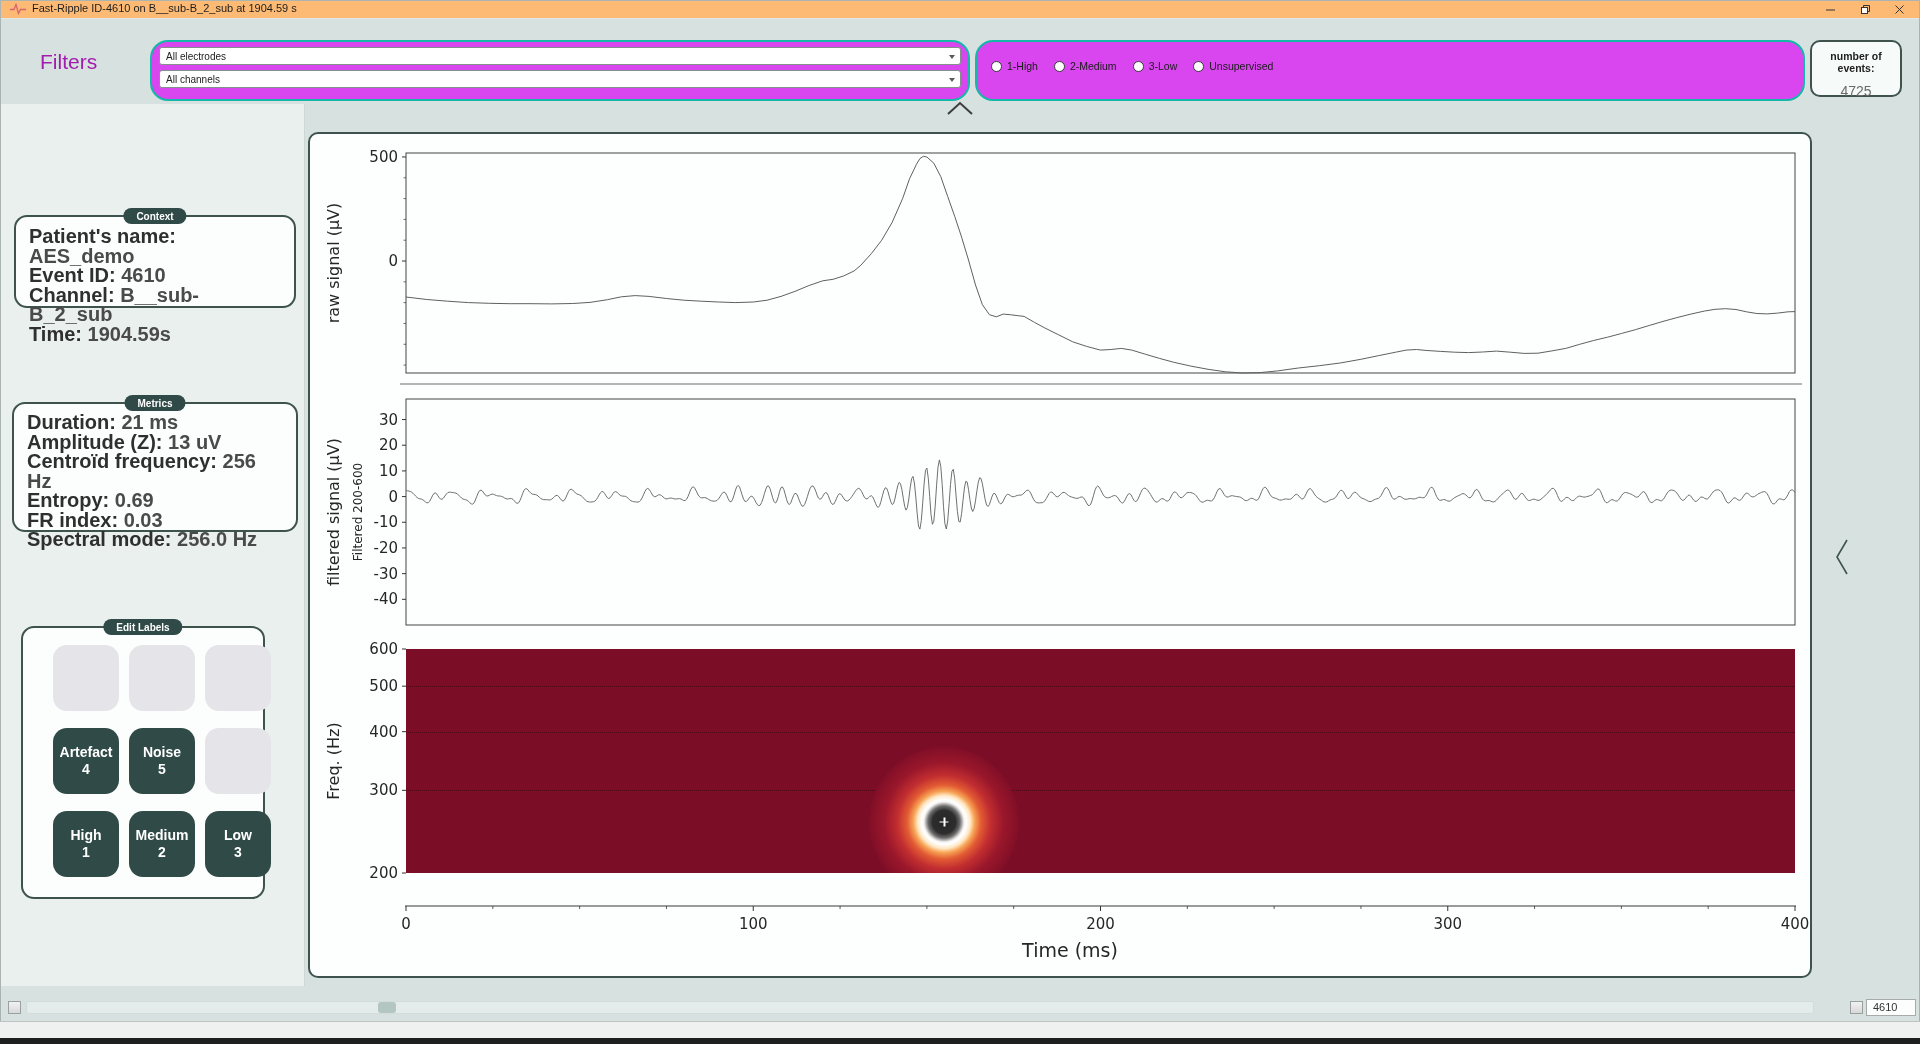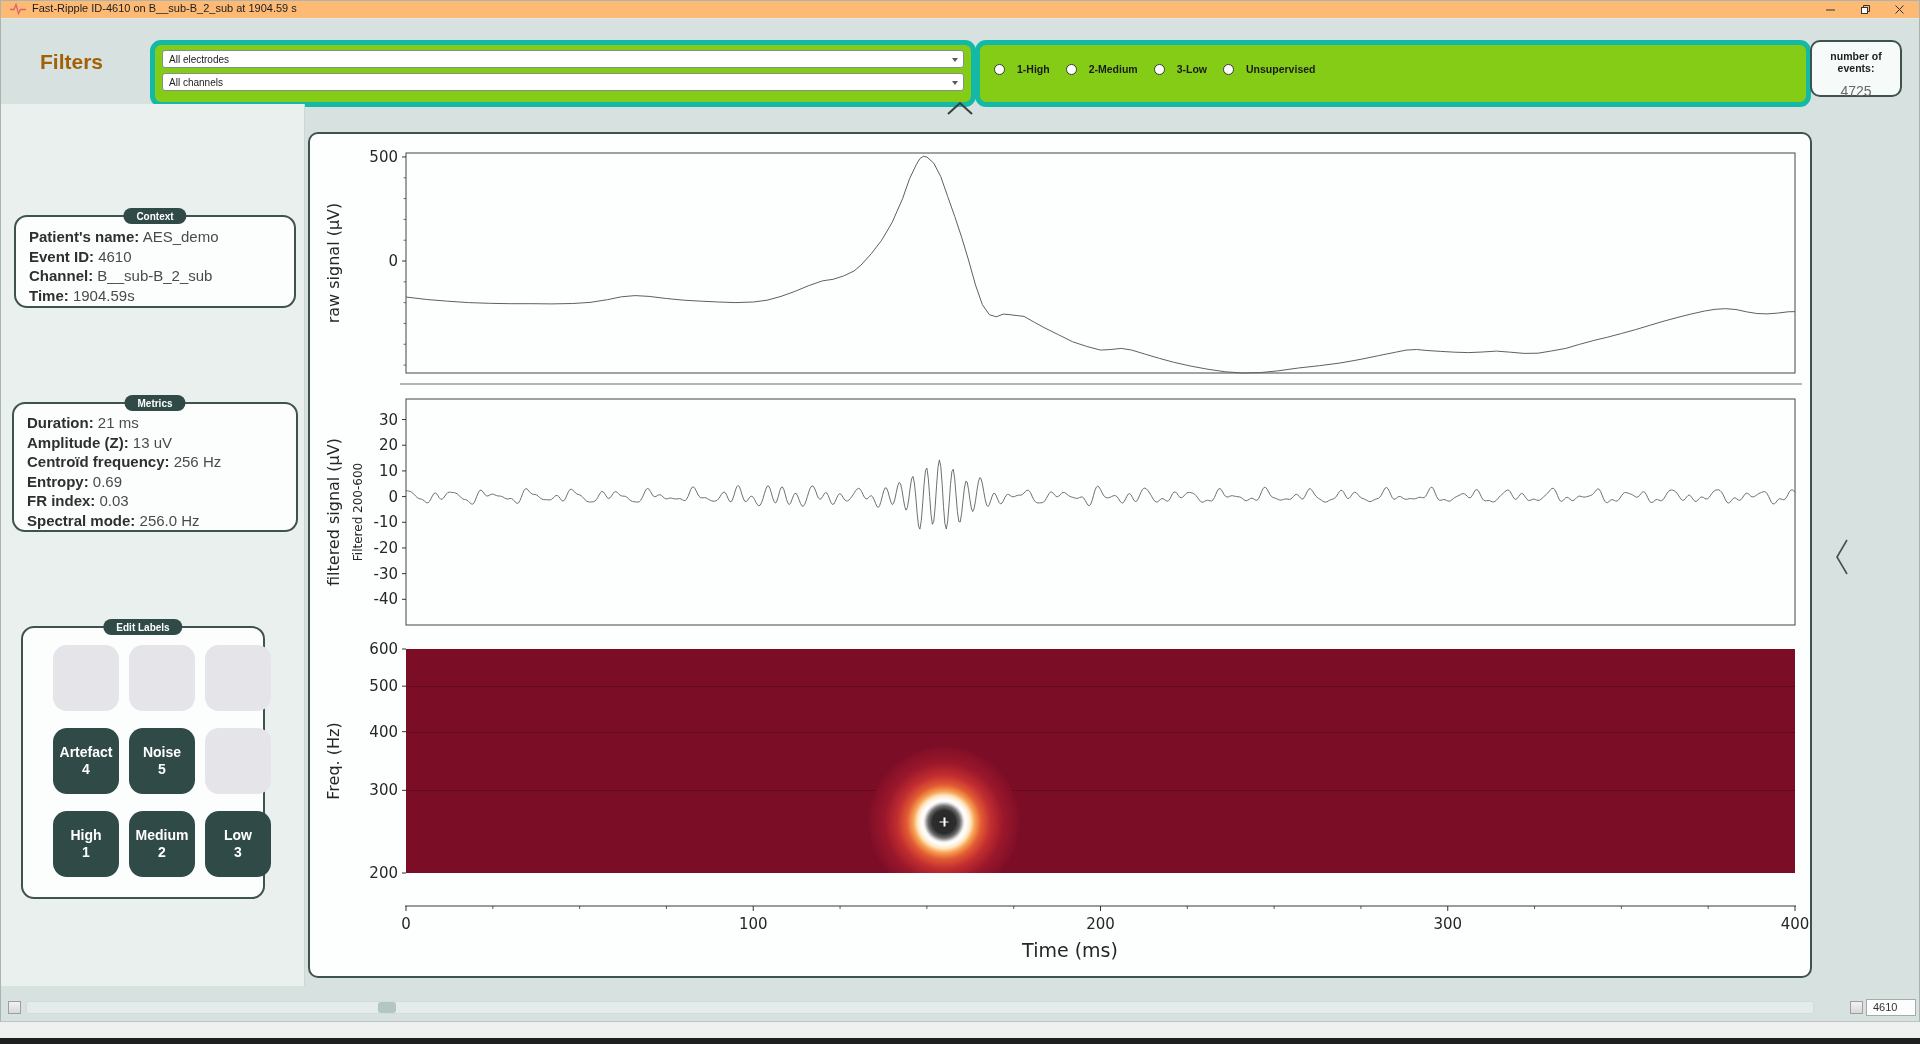--- a/index.html
+++ b/index.html
@@ -11,36 +11,36 @@
   
   .titlebar{position:absolute;left:0;top:0;width:1920px;height:18px;background:#fdba74;border-bottom:1px solid #e2e6e5;display:flex;align-items:center;}
   .title-icon{position:absolute;left:10px;top:3px;width:16px;height:12px;}
   .title-text{position:absolute;left:32px;top:2px;font-size:11px;color:#1d1d1d;white-space:nowrap;}
   .win-btn{position:absolute;top:2px;width:16px;height:14px;display:flex;align-items:center;justify-content:center;}
   
   .win-frame{position:absolute;left:0;top:0;width:1918px;height:1020px;border:1px solid #aab4b1;pointer-events:none;}
   .win-bottom{position:absolute;left:0;top:1021px;width:1920px;height:17px;background:#eef1f0;border-top:1px solid #bcc3c1;}
   .taskbar{position:absolute;left:0;top:1038px;width:1920px;height:6px;background:#1e201f;}
   
-  .filters-label{position:absolute;left:40px;top:50px;font-size:21px;font-weight:bold;color:#a16207;}
-  .filter-box{position:absolute;background:#84cc16;border:5px solid #14b8a6;border-radius:11px;}
+  .filters-label{position:absolute;left:40px;top:50px;font-size:21px;font-weight:normal;color:#a21caf;}
+  .filter-box{position:absolute;background:#d946ef;border:2px solid #14b8a6;border-radius:18px;}
   .combo{position:absolute;left:7px;right:7px;height:18px;background:#ffffff;border:1px solid #82908b;border-radius:3px;font-size:10px;color:#222;line-height:17px;padding-left:6px;box-sizing:border-box;}
   .combo .arr{position:absolute;right:5px;top:7px;width:0;height:0;border-left:3.5px solid transparent;border-right:3.5px solid transparent;border-top:4px solid #5a5a5a;}
   .cb-row{position:absolute;left:14px;top:18px;display:flex;align-items:center;gap:16px;}
-  .cb{display:flex;align-items:center;gap:12px;font-size:10.5px;color:#1b1b1b;font-weight:bold;}
+  .cb{display:flex;align-items:center;gap:5px;font-size:10.5px;color:#1b1b1b;}
   .cb .circle{width:11px;height:11px;border:1.6px solid #3a3a3a;border-radius:50%;background:#fff;box-sizing:border-box;}
   .events-box{position:absolute;left:1810px;top:40px;width:92px;height:57px;background:#f6faf9;border:2px solid #3f534e;border-radius:10px;text-align:center;box-sizing:border-box;}
   .events-box .lbl{margin-top:8px;font-size:10.5px;font-weight:bold;color:#222;}
   .events-box .val{margin-top:9px;font-size:14px;color:#6a6a6a;}
   .collapse-chevron{position:absolute;left:945px;top:100px;width:30px;height:17px;}
   
   .sidebar{position:absolute;left:0;top:104px;width:304px;height:882px;background:#e9f0ee;border-right:1px solid #cdd8d5;}
   .box{position:absolute;background:#fcfefd;border:2px solid #3f534e;border-radius:13px;box-sizing:border-box;}
   .badge{position:absolute;top:-9px;left:50%;transform:translateX(-50%);background:#2f4a47;color:#fff;font-size:10px;font-weight:bold;padding:2.5px 13px;border-radius:9px;white-space:nowrap;}
-  .info-rows{padding:10px 13px 10px 13px;font-size:15px;line-height:19.5px;color:#4a4a4a;}
+  .info-rows{padding:10px 13px 10px 13px;font-size:20px;line-height:19.5px;color:#4a4a4a;font-weight:bold;}
   .info-rows b{color:#2f2f2f;}
   .grid-labels{padding:17px 0 0 30px;display:grid;grid-template-columns:repeat(3,66px);column-gap:10px;row-gap:17px;}
   .lbl-btn{width:66px;height:66px;border-radius:14px;background:#2f4a47;color:#fff;display:flex;flex-direction:column;align-items:center;justify-content:center;font-size:14px;font-weight:bold;line-height:17px;}
   .lbl-btn.empty{background:#e5e4e8;}
   
   .main-panel{position:absolute;left:308px;top:132px;width:1504px;height:846px;background:#fdfffe;border:2px solid #3f534e;border-radius:10px;box-sizing:border-box;}
   .panel-inner{position:absolute;left:-2px;top:-2px;width:1504px;height:846px;}
   #plot-svg{position:absolute;left:0;top:0;width:1504px;height:846px;font-family:"DejaVu Sans",sans-serif;}
   .vlabel{position:absolute;transform:translate(-50%,-50%) rotate(-90deg);white-space:nowrap;font-family:"DejaVu Sans",sans-serif;font-size:16px;color:#262626;}
   .vlabel.small{font-size:12px;}

